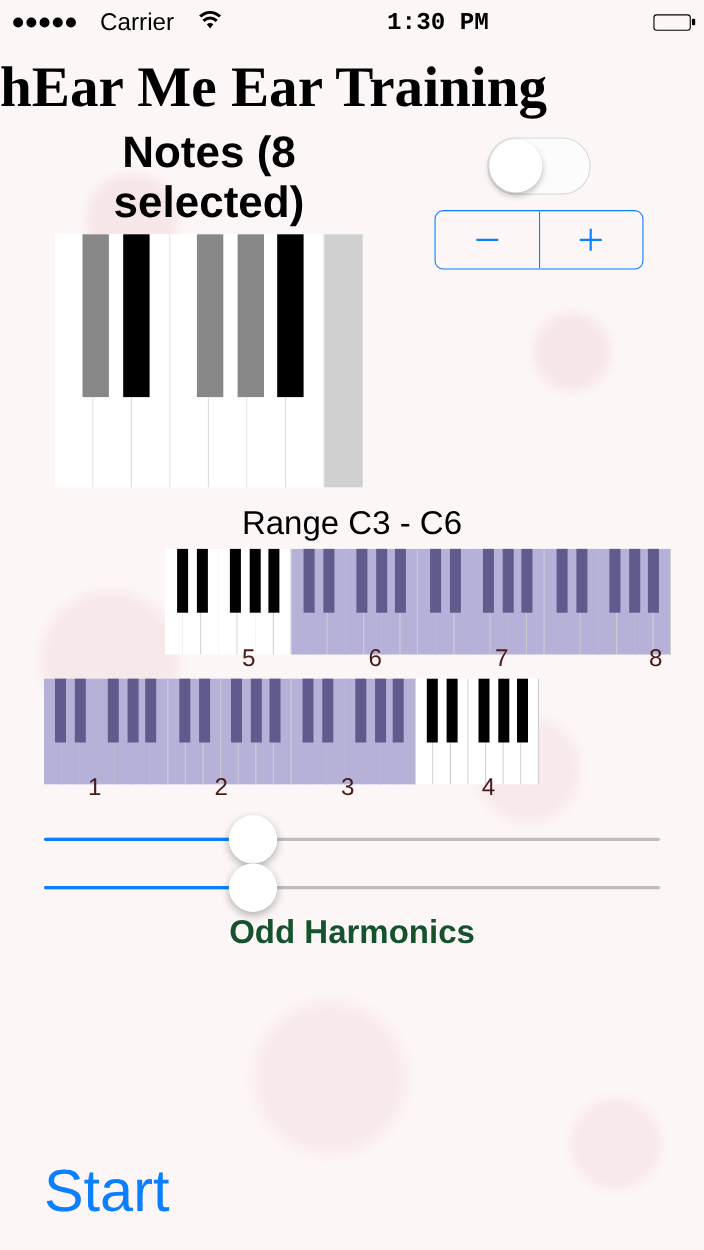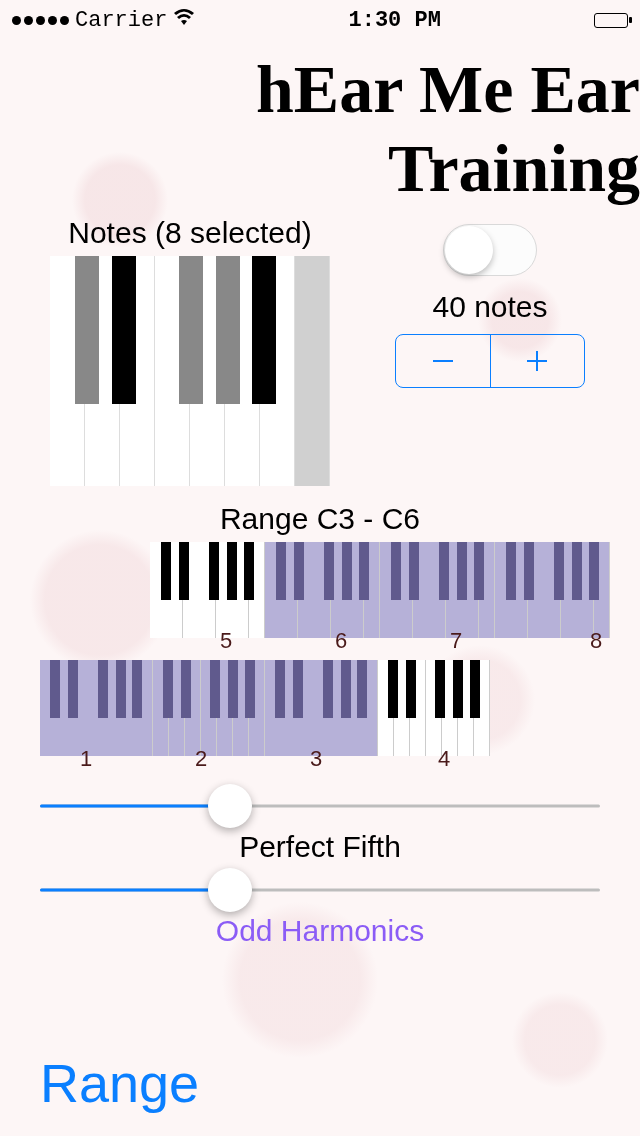--- a/index.html
+++ b/index.html
@@ -12,37 +12,37 @@
       radial-gradient(circle at 520px 320px, rgba(231,190,195,0.28) 28px, transparent 42px),
       radial-gradient(circle at 100px 600px, rgba(231,190,195,0.25) 55px, transparent 70px),
       radial-gradient(circle at 480px 700px, rgba(231,190,195,0.22) 40px, transparent 55px),
       radial-gradient(circle at 300px 980px, rgba(231,190,195,0.22) 60px, transparent 78px),
       radial-gradient(circle at 560px 1040px, rgba(231,190,195,0.22) 35px, transparent 48px);
     position: relative;
     overflow: hidden;
   }
   
   .statusbar { height: 40px; display:flex; align-items:center; justify-content:space-between; padding:0 12px; font-size:22px; font-weight:500; color:#000;}
-  .statusbar .left, .statusbar .right { display:flex; align-items:center; gap:6px;font-family:Liberation Mono, monospace; }
+  .statusbar .left, .statusbar .right { display:flex; align-items:center; gap:22px; }
   .statusbar .center { font-weight:600;font-family:Liberation Mono, monospace; }
   .signal-dots { display:flex; gap:3px; align-items:center;}
   .signal-dots span { width:9px;height:9px;border-radius:50%;background:#000;display:inline-block;}
   .wifi, .battery { display:inline-block; }
   .battery { width:34px;height:15px;border:1.5px solid #000;border-radius:3px;position:relative;}
   .battery::after{content:"";position:absolute;right:-5px;top:3.5px;width:3px;height:6px;background:#000;border-radius:1px;}
   .battery .fill{background:#000;height:100%;width:100%;border-radius:1px;}
 
   
-  .app-title { font-family: "Bradley Hand","Brush Script MT","Comic Sans MS",cursive; font-size:68px; text-align:right; padding-top:10px; font-weight:bold;}
+  .app-title { font-family: "Bradley Hand","Brush Script MT","Comic Sans MS",cursive; font-size:52px; text-align:left; padding-top:10px; font-weight:bold;}
 
   
   .toprow { display:flex; padding: 8px 30px 0 40px; gap:30px; }
   .notes-col { flex:0 0 300px; }
   .right-col { flex:1; text-align:center; }
-  .section-label { font-size:30px; color:#000; text-align:center; margin-bottom:6px; font-weight:400;}
+  .section-label { font-size:40px; color:#000; text-align:center; margin-bottom:6px; font-weight:700;}
 
   
   .notes-kbd { width:280px; height:230px; position:relative; margin:0 auto; background:#fff;}
   .notes-kbd .wkey { position:absolute; top:0; bottom:0; width:35px; border-right:1px solid #ddd; background:#fff;}
   .notes-kbd .wkey.sel { background:#d0d0d0;}
   .notes-kbd .bkey { position:absolute; top:0; height:148px; width:24px; background:#888888; z-index:2;}
   .notes-kbd .bkey.on { background:#000;}
 
   
   .toggle { width:94px; height:52px; border-radius:26px; border:1.5px solid #d9d9d9; background:#fcfcfc; position:relative; margin:8px auto 14px; cursor:pointer;}
@@ -70,21 +70,21 @@
   .range-row .oct { position:absolute; bottom:-2px; font-size:22px; color:#4a1a1a;}
 
   
   .slider-block { width:560px; margin:18px auto 0; text-align:center;}
   .slider-title { font-size:30px; margin-top:26px; }
   .slider { position:relative; height:36px; margin-top:8px;}
   .slider .track { position:absolute; top:50%; left:0; right:0; height:3px; background:#bdbdbd; transform:translateY(-50%); border-radius:2px;}
   .slider .fill { position:absolute; top:50%; left:0; height:3px; background:#0a7fff; transform:translateY(-50%); border-radius:2px;}
   .slider .thumb { position:absolute; top:50%; width:44px; height:44px; background:#fff; border-radius:50%; transform:translate(-50%,-50%); box-shadow:0 3px 8px rgba(0,0,0,0.3);}
   .slider-value { font-size:30px; margin-top:6px; color:#000;}
-  .slider-value.blue { color:#8b5cf6;}
+  .slider-value.blue { color:#14532d;font-weight:bold;}
 
   
   .bottom { position:absolute; bottom:22px; left:0; right:0; display:flex; align-items:flex-end; justify-content:space-between; padding:0 40px;}
   .mic { color:#0a7fff; font-size:28px; cursor:pointer;}
   .start { color:#0a7fff; font-size:54px; cursor:pointer; font-weight:400;}
 </style>
 </head>
 <body>
 
 <div class="statusbar">
@@ -127,21 +127,20 @@
         <div class="bkey on" style="left: 62.3px;"></div>
         <div class="bkey" style="left: 128.8px;"></div>
         <div class="bkey" style="left: 165.9px;"></div>
         <div class="bkey on" style="left: 202.3px;"></div>
       </div>
   </div>
   <div class="right-col">
     <div class="toggle">
         <div class="knob"></div>
       </div>
-    <div class="game-length-val">40 notes</div>
     <div class="stepper">
       <button>
           <svg viewBox="0 0 28 28">
             <line x1="4" y1="14" x2="24" y2="14"></line>
           </svg>
         </button>
       <button>
           <svg viewBox="0 0 28 28">
             <line x1="4" y1="14" x2="24" y2="14"></line>
             <line x1="14" y1="4" x2="14" y2="24"></line>
@@ -262,25 +261,24 @@
       <div class="oct" style="left: 398px;">4</div>
     </div>
 </div>
 
 <div class="slider-block">
   <div class="slider" id="sl1">
     <div class="track"></div>
       <div class="fill" style="width: 34%;"></div>
       <div class="thumb" style="left: 34%;"></div>
   </div>
-  <div class="slider-value">Perfect Fifth</div>
 
   <div class="slider" id="sl2">
     <div class="track"></div>
       <div class="fill" style="width: 34%;"></div>
       <div class="thumb" style="left: 34%;"></div>
   </div>
   <div class="slider-value blue">Odd Harmonics</div>
 </div>
 
 <div class="bottom">
-  <div class="start">Range</div>
+  <div class="start">Start</div>
 </div>
 
 </body></html>

